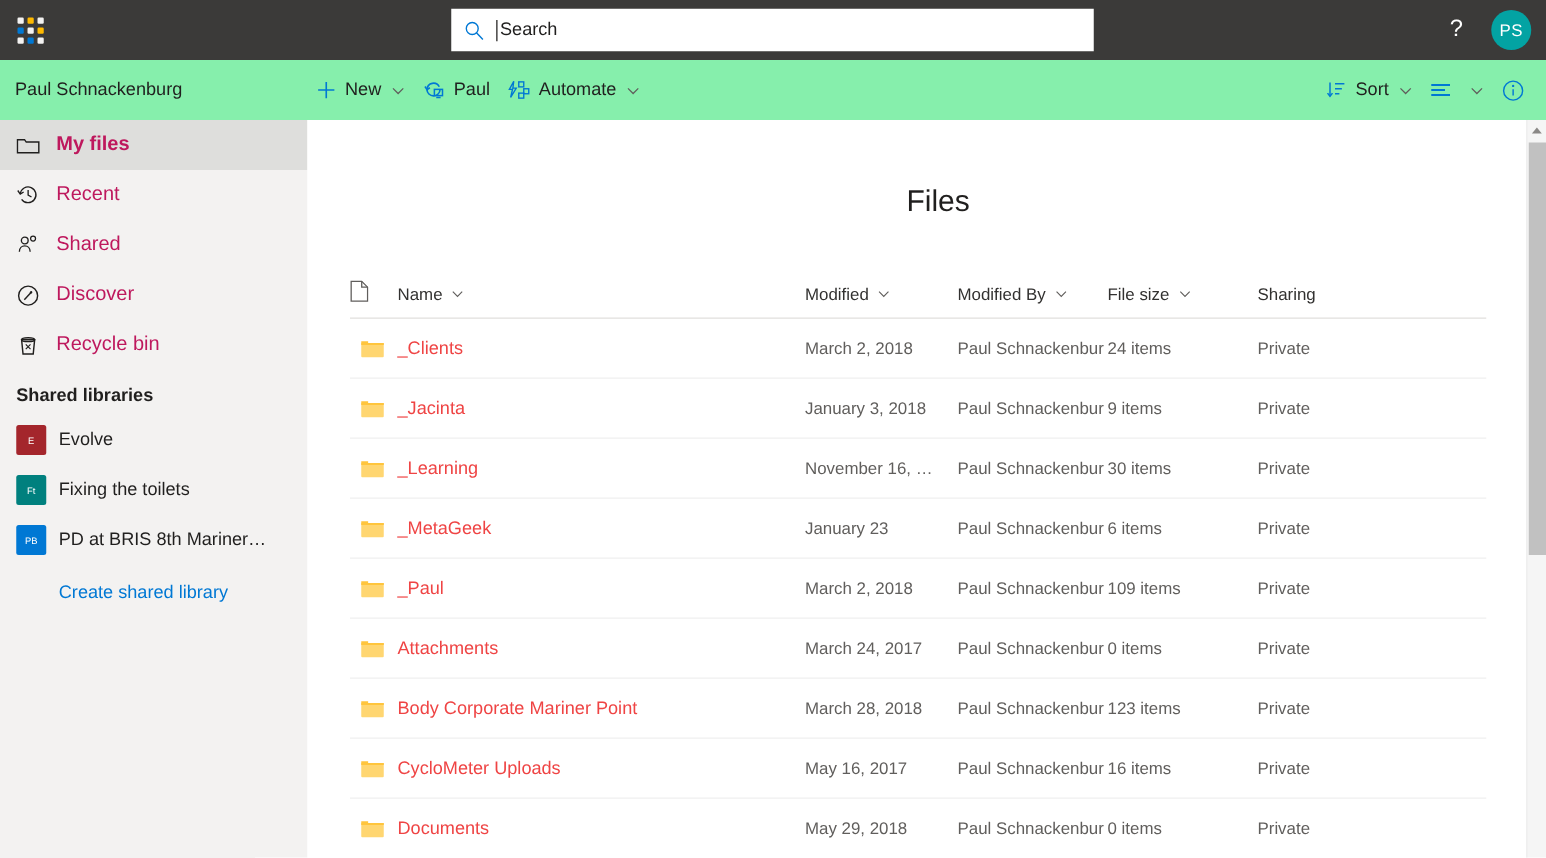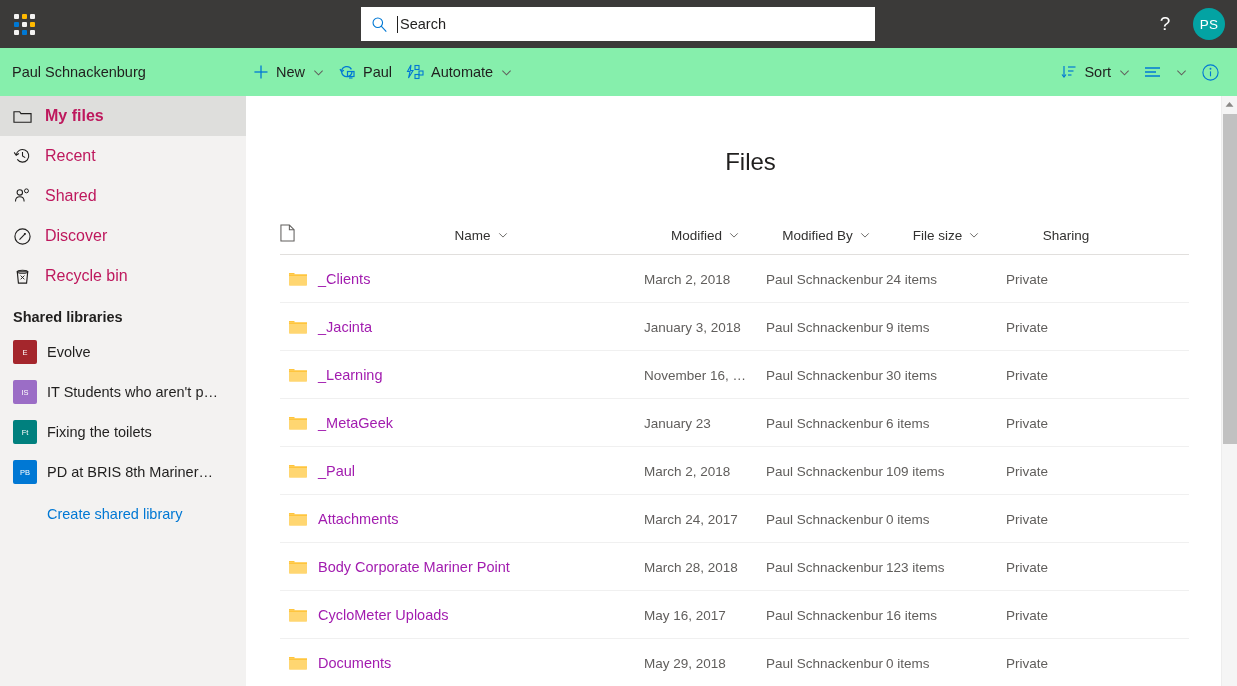--- a/index.html
+++ b/index.html
@@ -159,24 +159,24 @@
   #table-head.row { border-bottom: 1px solid #e1dfdd; height: 39px; }
   .c-icon { width: 38px; display: flex; align-items: center; }
   .c-name { width: 326px; display: flex; align-items: center; }
   .c-mod  { width: 122px; }
   .c-by   { width: 120px; }
   .c-size { width: 120px; }
   .c-share{ width: 120px; }
 
   .head-cell {
     display: flex; align-items: center; cursor: pointer;
-    font-size: 13.5px; color: #323130; justify-content: center;
+    font-size: 13.5px; color: #323130;
   }
   .head-cell .chev { margin-left: 7px; }
-  .fname { font-size: 14.5px; color: #a21caf; }
+  .fname { font-size: 14.5px; color: #ef4444; }
   .cell-txt {
     font-size: 13.5px; color: #605e5c;
     white-space: nowrap; overflow: hidden;
   }
   .folder-ico { margin-left: 8px; display: flex; align-items: center; }
 
   
   #scrollbar {
     position: absolute; top: 96px; right: 0;
     width: 16px; height: 590px;
@@ -379,24 +379,20 @@
       </svg>
     </span>
     <span class="nav-label">Recycle bin</span>
   </div>
 
   <div id="libs-title">Shared libraries</div>
 
   <div class="lib-item">
     <span class="lib-tile" style="background:#a4262c">E</span>
     <span class="lib-label">Evolve</span>
-  </div>
-  <div class="lib-item">
-    <span class="lib-tile" style="background:#9b6dc6">IS</span>
-    <span class="lib-label">IT Students who aren't p…</span>
   </div>
   <div class="lib-item">
     <span class="lib-tile" style="background:#00807e">Ft</span>
     <span class="lib-label">Fixing the toilets</span>
   </div>
   <div class="lib-item">
     <span class="lib-tile" style="background:#0078d4">PB</span>
     <span class="lib-label">PD at BRIS 8th Mariner…</span>
   </div>
 

